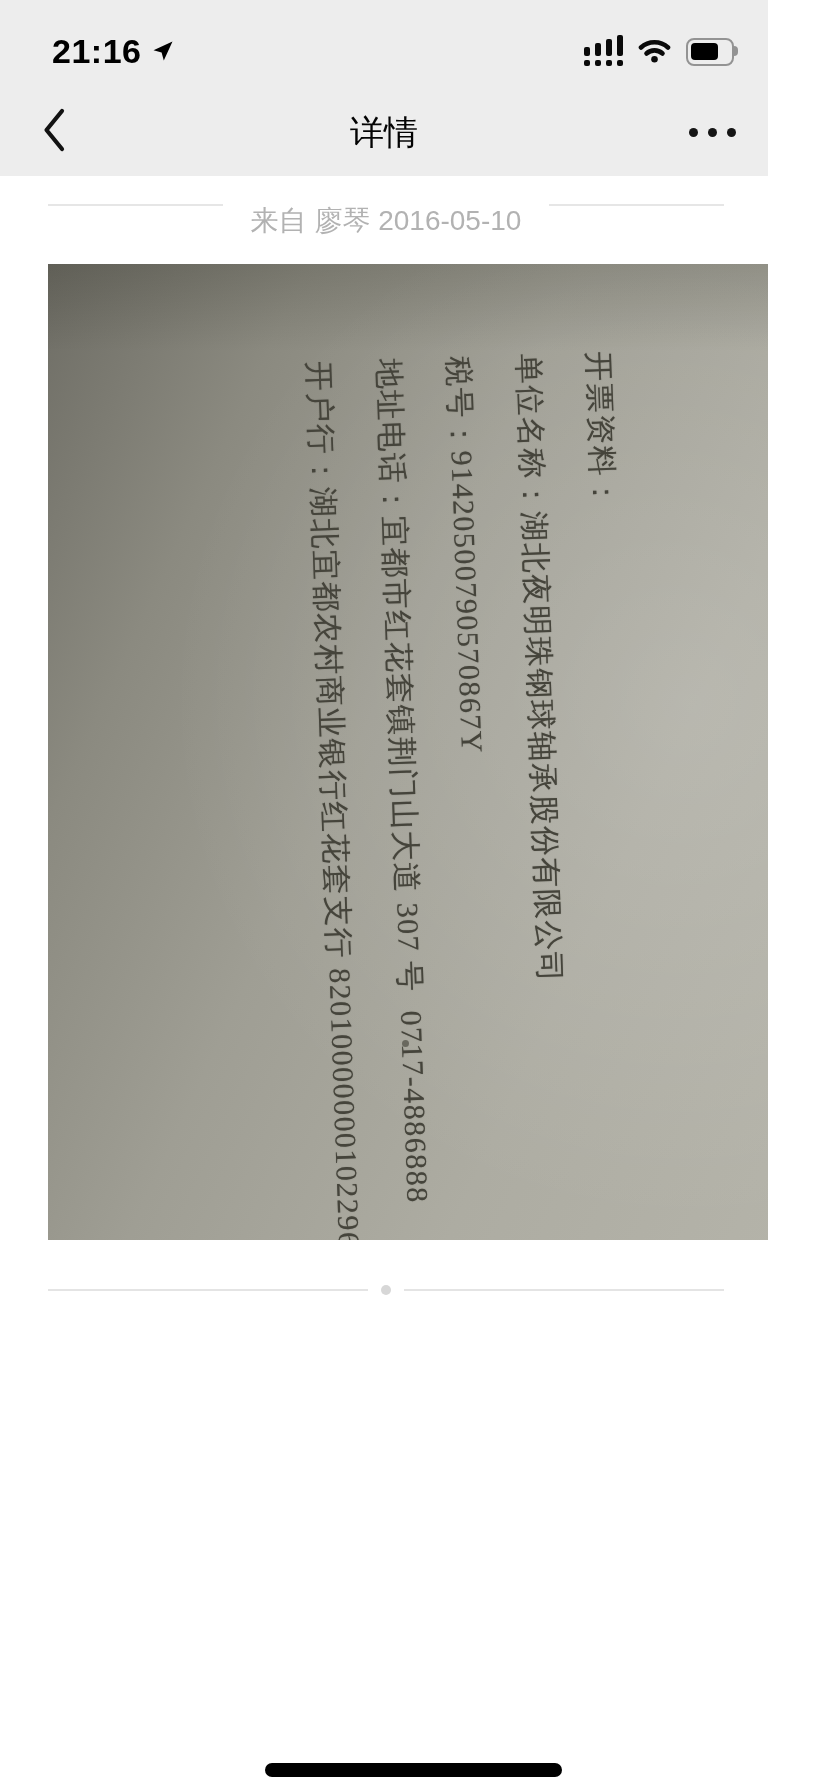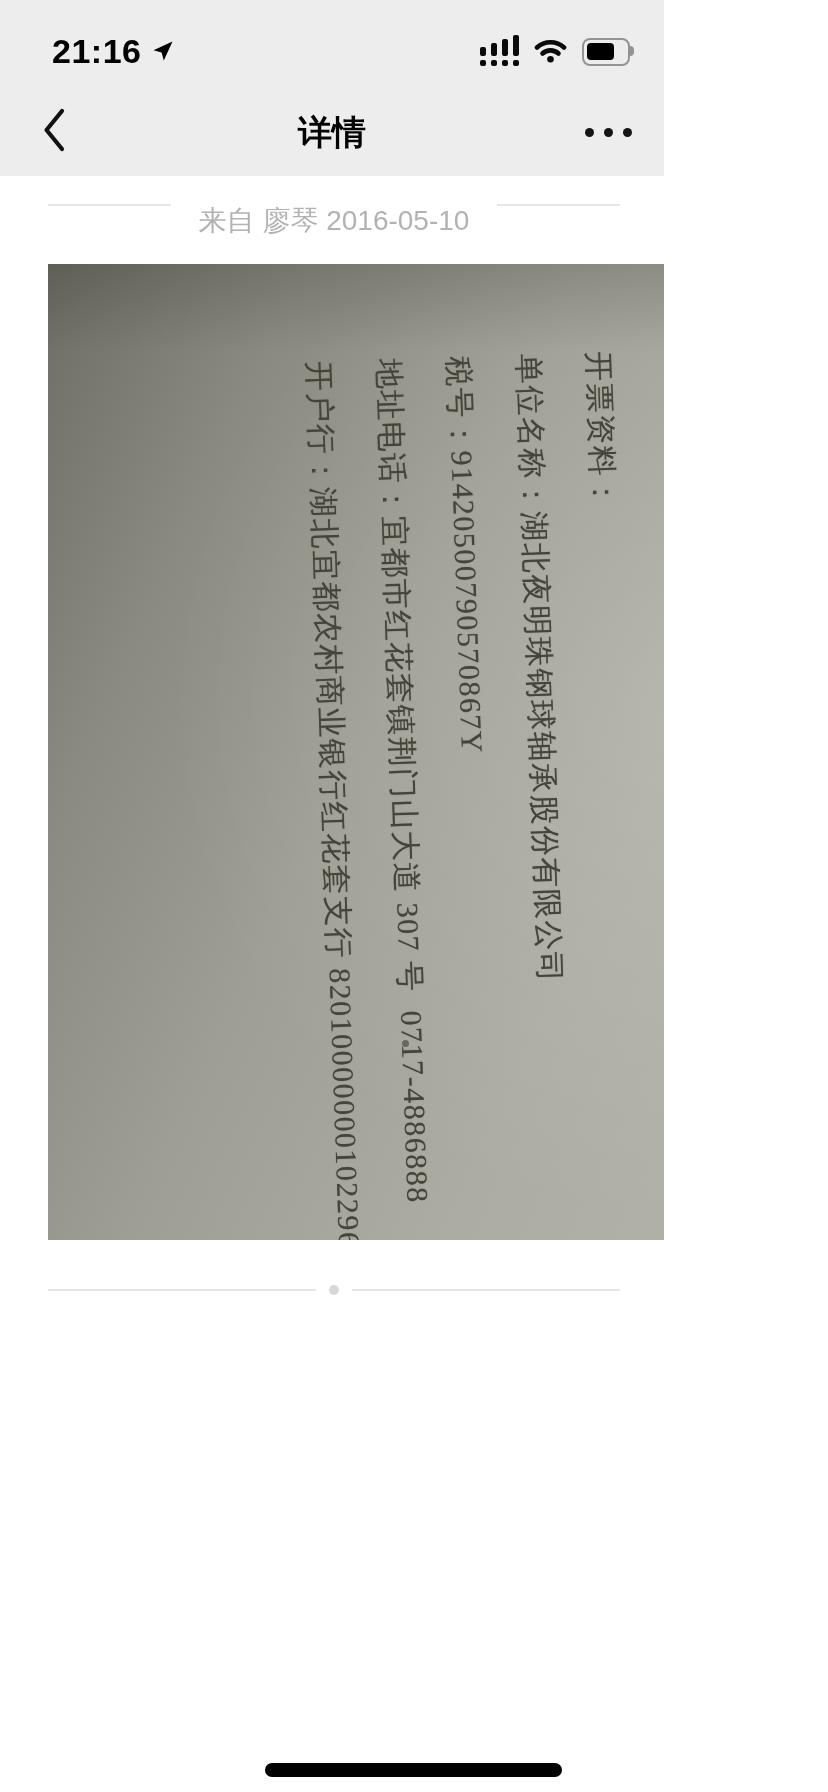--- a/index.html
+++ b/index.html
@@ -1,18 +1,18 @@
 <!DOCTYPE html>
 <html><head>
 <meta charset="utf-8">
 <style>
   html, body { margin: 0; padding: 0; background: #ffffff; }
   .screen {
     position: relative;
-    width: 664px; height: 1792px;
+    width: 768px; height: 1792px;
     background: #ffffff;
     overflow: hidden;
     font-family: "Liberation Sans", sans-serif;
     -webkit-font-smoothing: antialiased;
   }
 
   
   .header {
     position: absolute; top: 0; left: 0; right: 0; height: 176px;
     background: #ededed;
@@ -53,21 +53,21 @@
 
   .nav-bar { position: absolute; top: 88px; left: 0; right: 0; height: 88px; }
   .back-btn {
     position: absolute; left: 26px; top: 16px; width: 56px; height: 56px;
     display: flex; align-items: center; justify-content: center;
     cursor: pointer;
   }
   .nav-title {
     position: absolute; left: 120px; right: 120px; top: 0; height: 88px;
     text-align: center; line-height: 88px;
-    font-size: 34px; font-weight: 700; color: #030303;
+    font-size: 34px; font-weight: 400; color: #030303;
   }
   .more-btn {
     position: absolute; right: 32px; top: 22px; height: 44px;
     display: flex; align-items: center; gap: 10px; cursor: pointer;
   }
   .more-dot { width: 9px; height: 9px; border-radius: 50%; background: #151515; }
 
   
   .caption-row {
     position: absolute; top: 204px; left: 48px; right: 44px; height: 34px;

